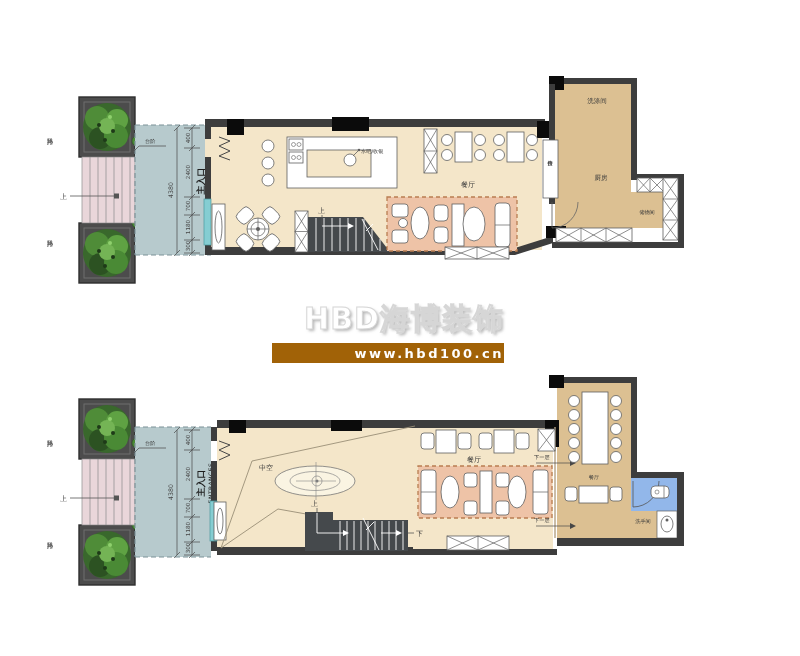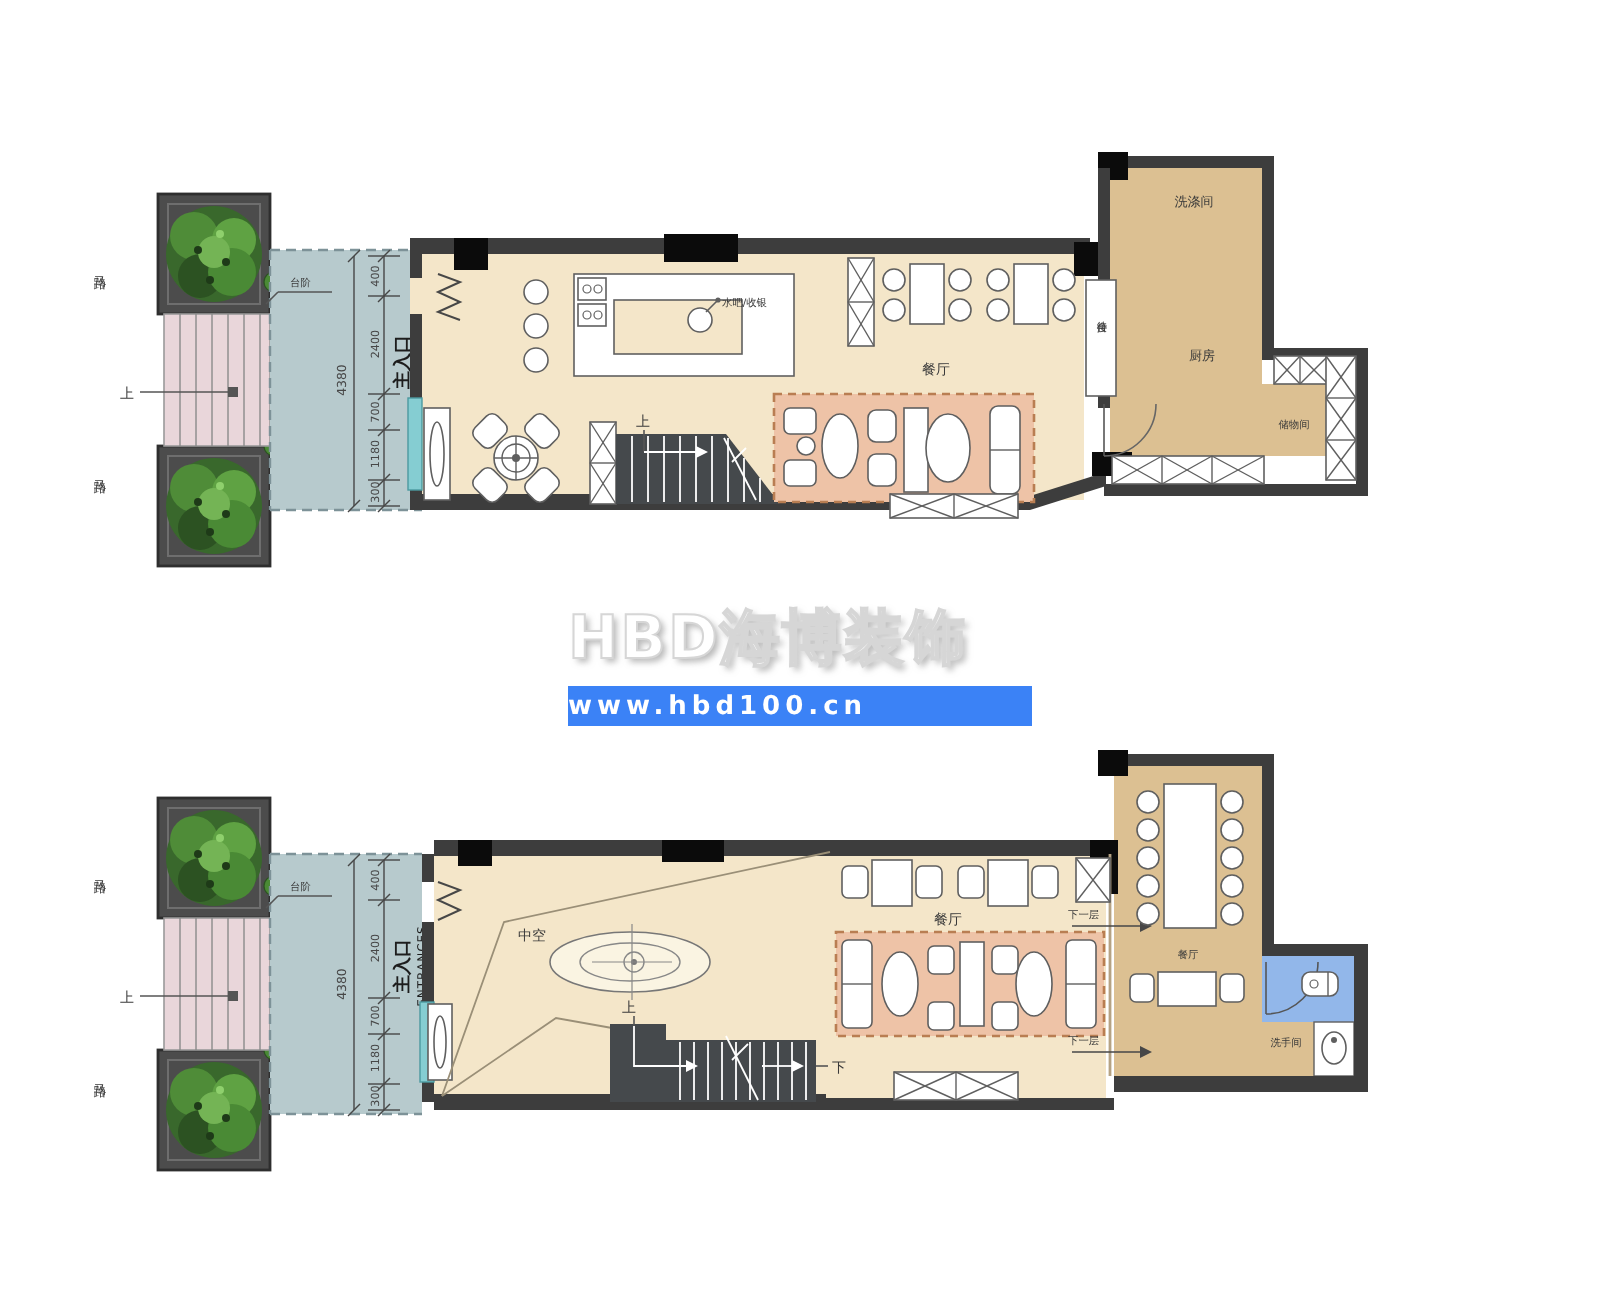--- a/index.html
+++ b/index.html
@@ -16,25 +16,25 @@
   .entE{font-size:6px;fill:#1d1d1d;letter-spacing:.5px;}
   .vtext{writing-mode:vertical-rl;text-orientation:upright;}
   .furn{fill:#ffffff;stroke:#5f5f5f;stroke-width:0.8;}
   .xl{stroke:#5f5f5f;stroke-width:0.7;}
   .wall{fill:#3d3d3d;}
   .blk{fill:#0b0b0b;}
   .sw{stroke:#ffffff;stroke-width:0.9;fill:none;}
   .ld{stroke:#555;stroke-width:0.8;fill:none;}
   .dln{stroke:#474747;stroke-width:0.7;}
   
-  .watermark{position:absolute;left:284px;top:299px;width:232px;text-align:left;z-index:3;}
+  .watermark{position:absolute;left:272px;top:299px;width:232px;text-align:right;z-index:3;}
   .wm-brand{font-size:30px;font-weight:bold;color:#ffffff;letter-spacing:1px;
             -webkit-text-stroke:1px #d6d6d6;
             text-shadow:2px 2px 3px rgba(160,160,160,.75);white-space:nowrap;}
-  .wm-strip{margin-top:3px;background:#3b82f6;color:#ffffff;font-weight:bold;
+  .wm-strip{margin-top:3px;background:#a16207;color:#ffffff;font-weight:bold;
             font-size:13px;letter-spacing:2.5px;padding:3px 0 2px;}
 </style>
 </head>
 <body>
 
 <div class="stage">
 <svg width="800" height="656" viewBox="0 0 800 656">
 
   <defs>
     <g id="tree-sym">

